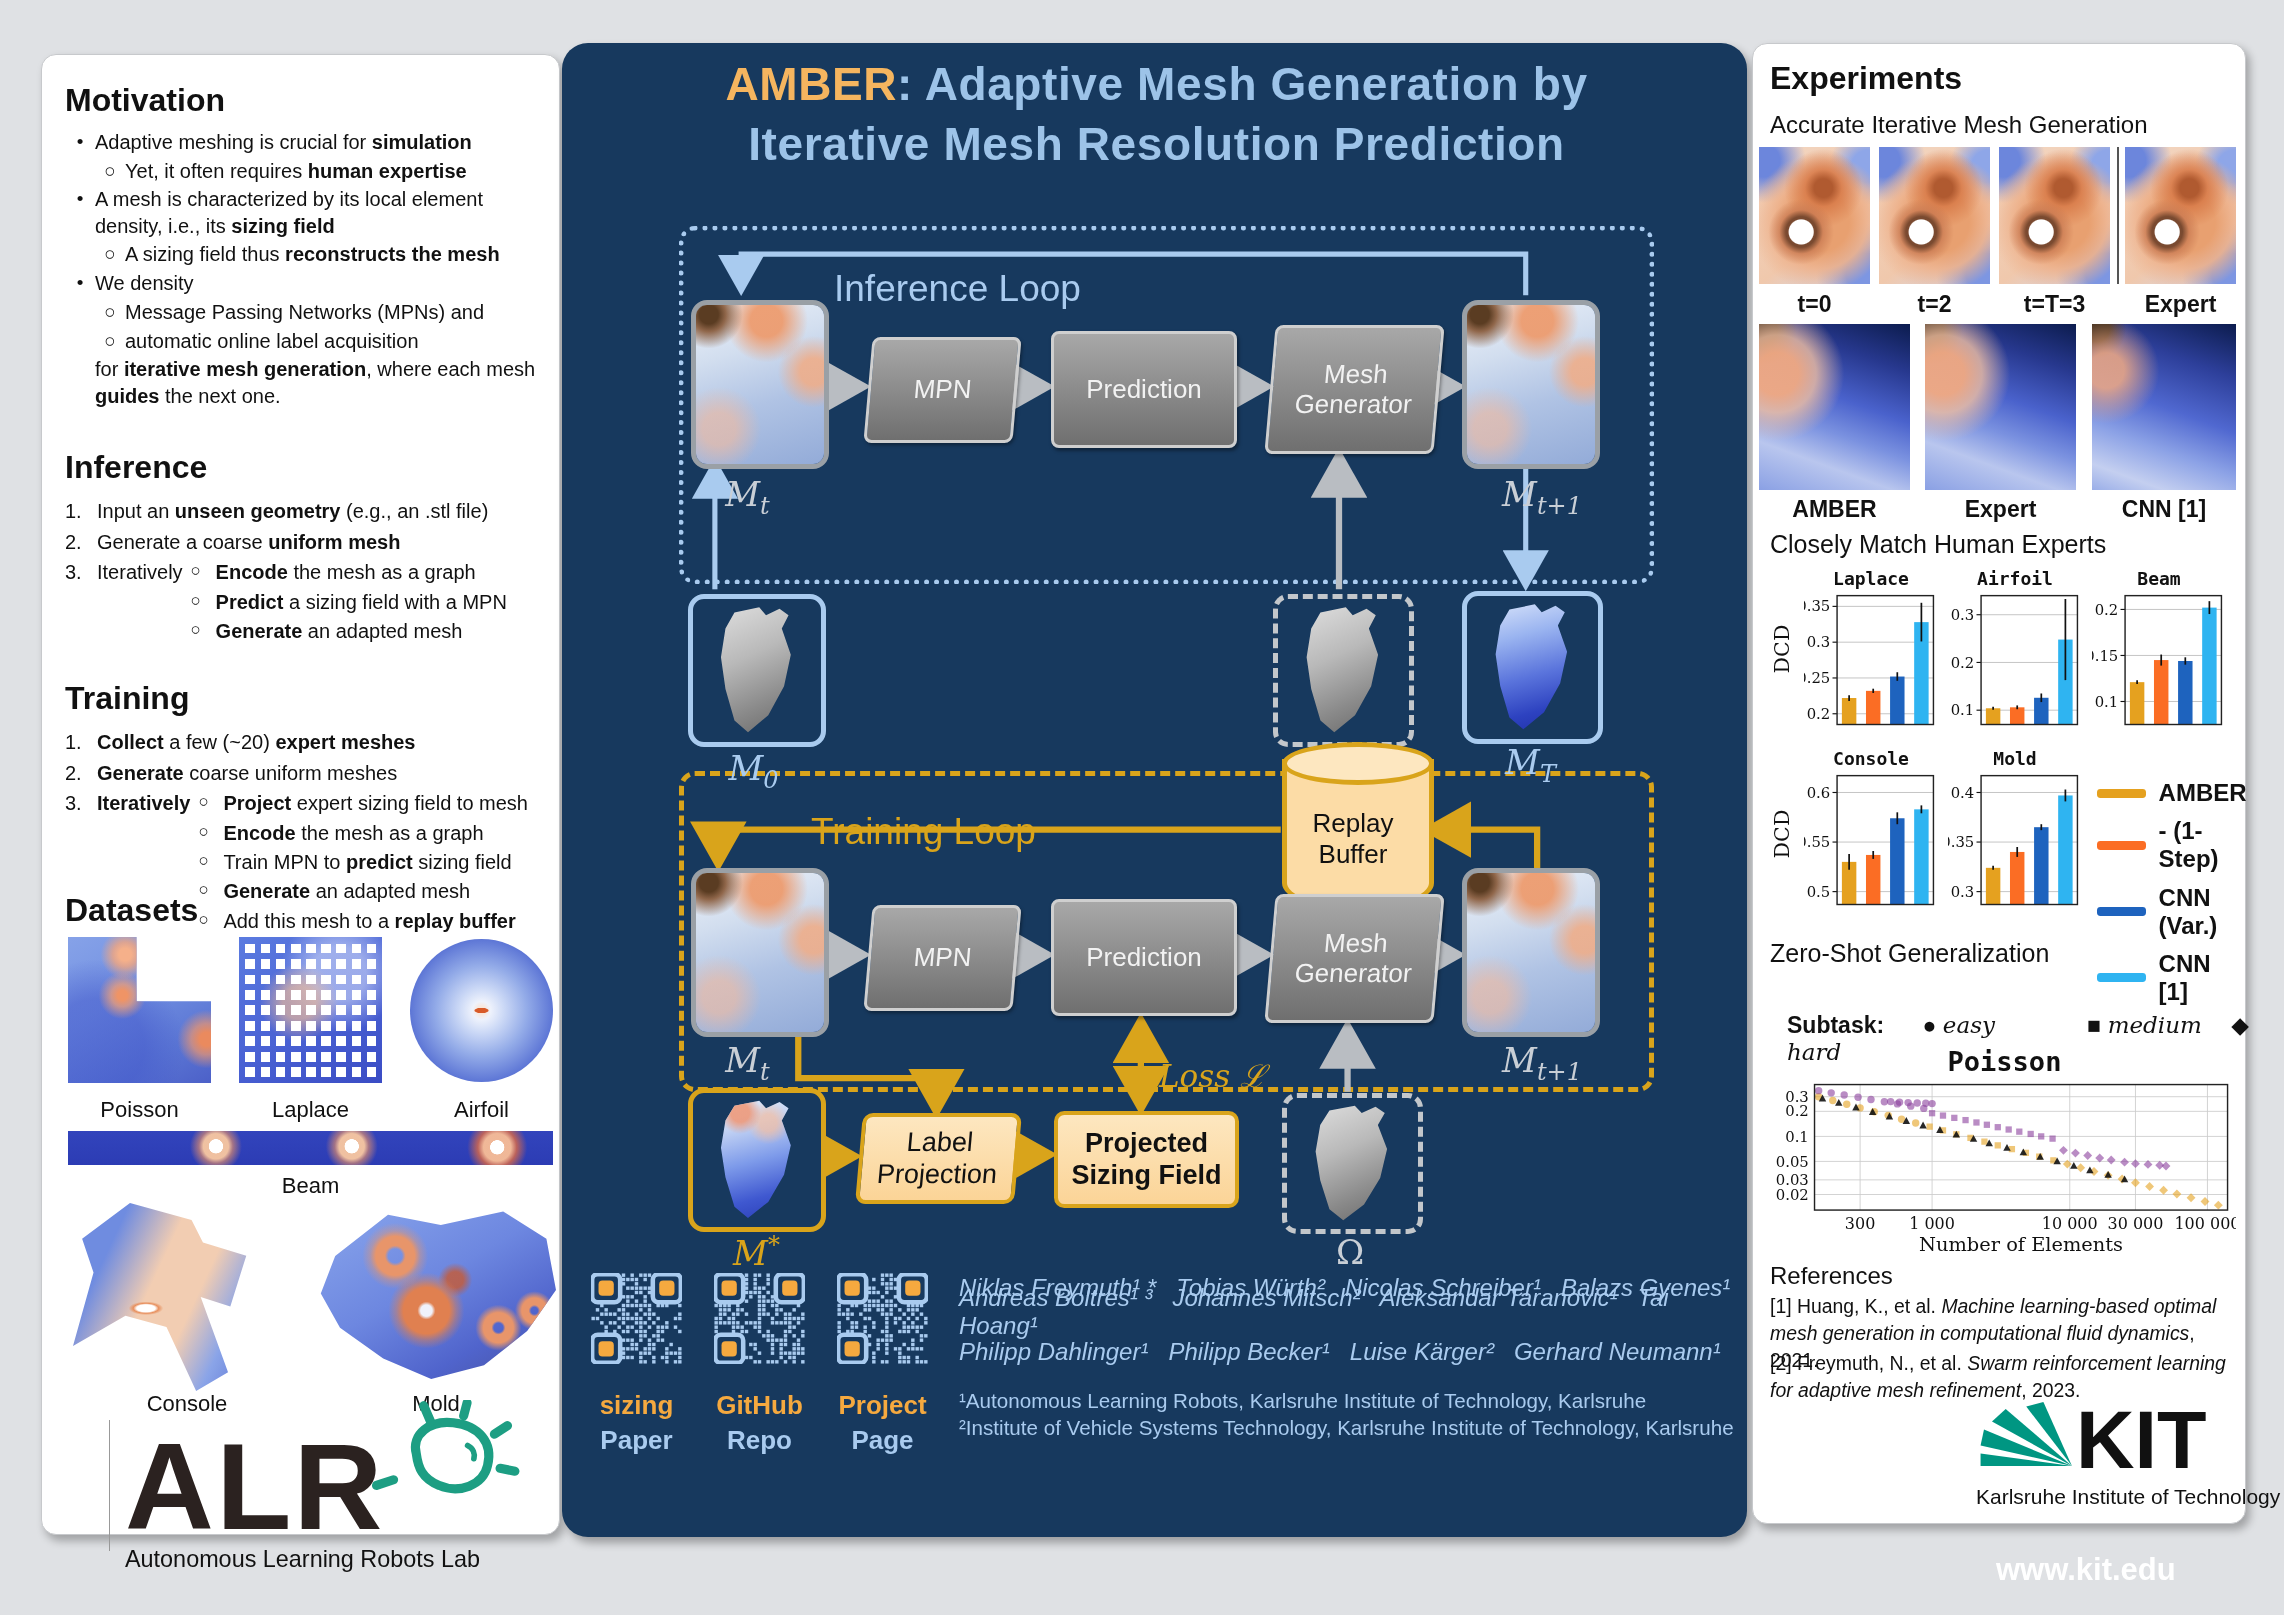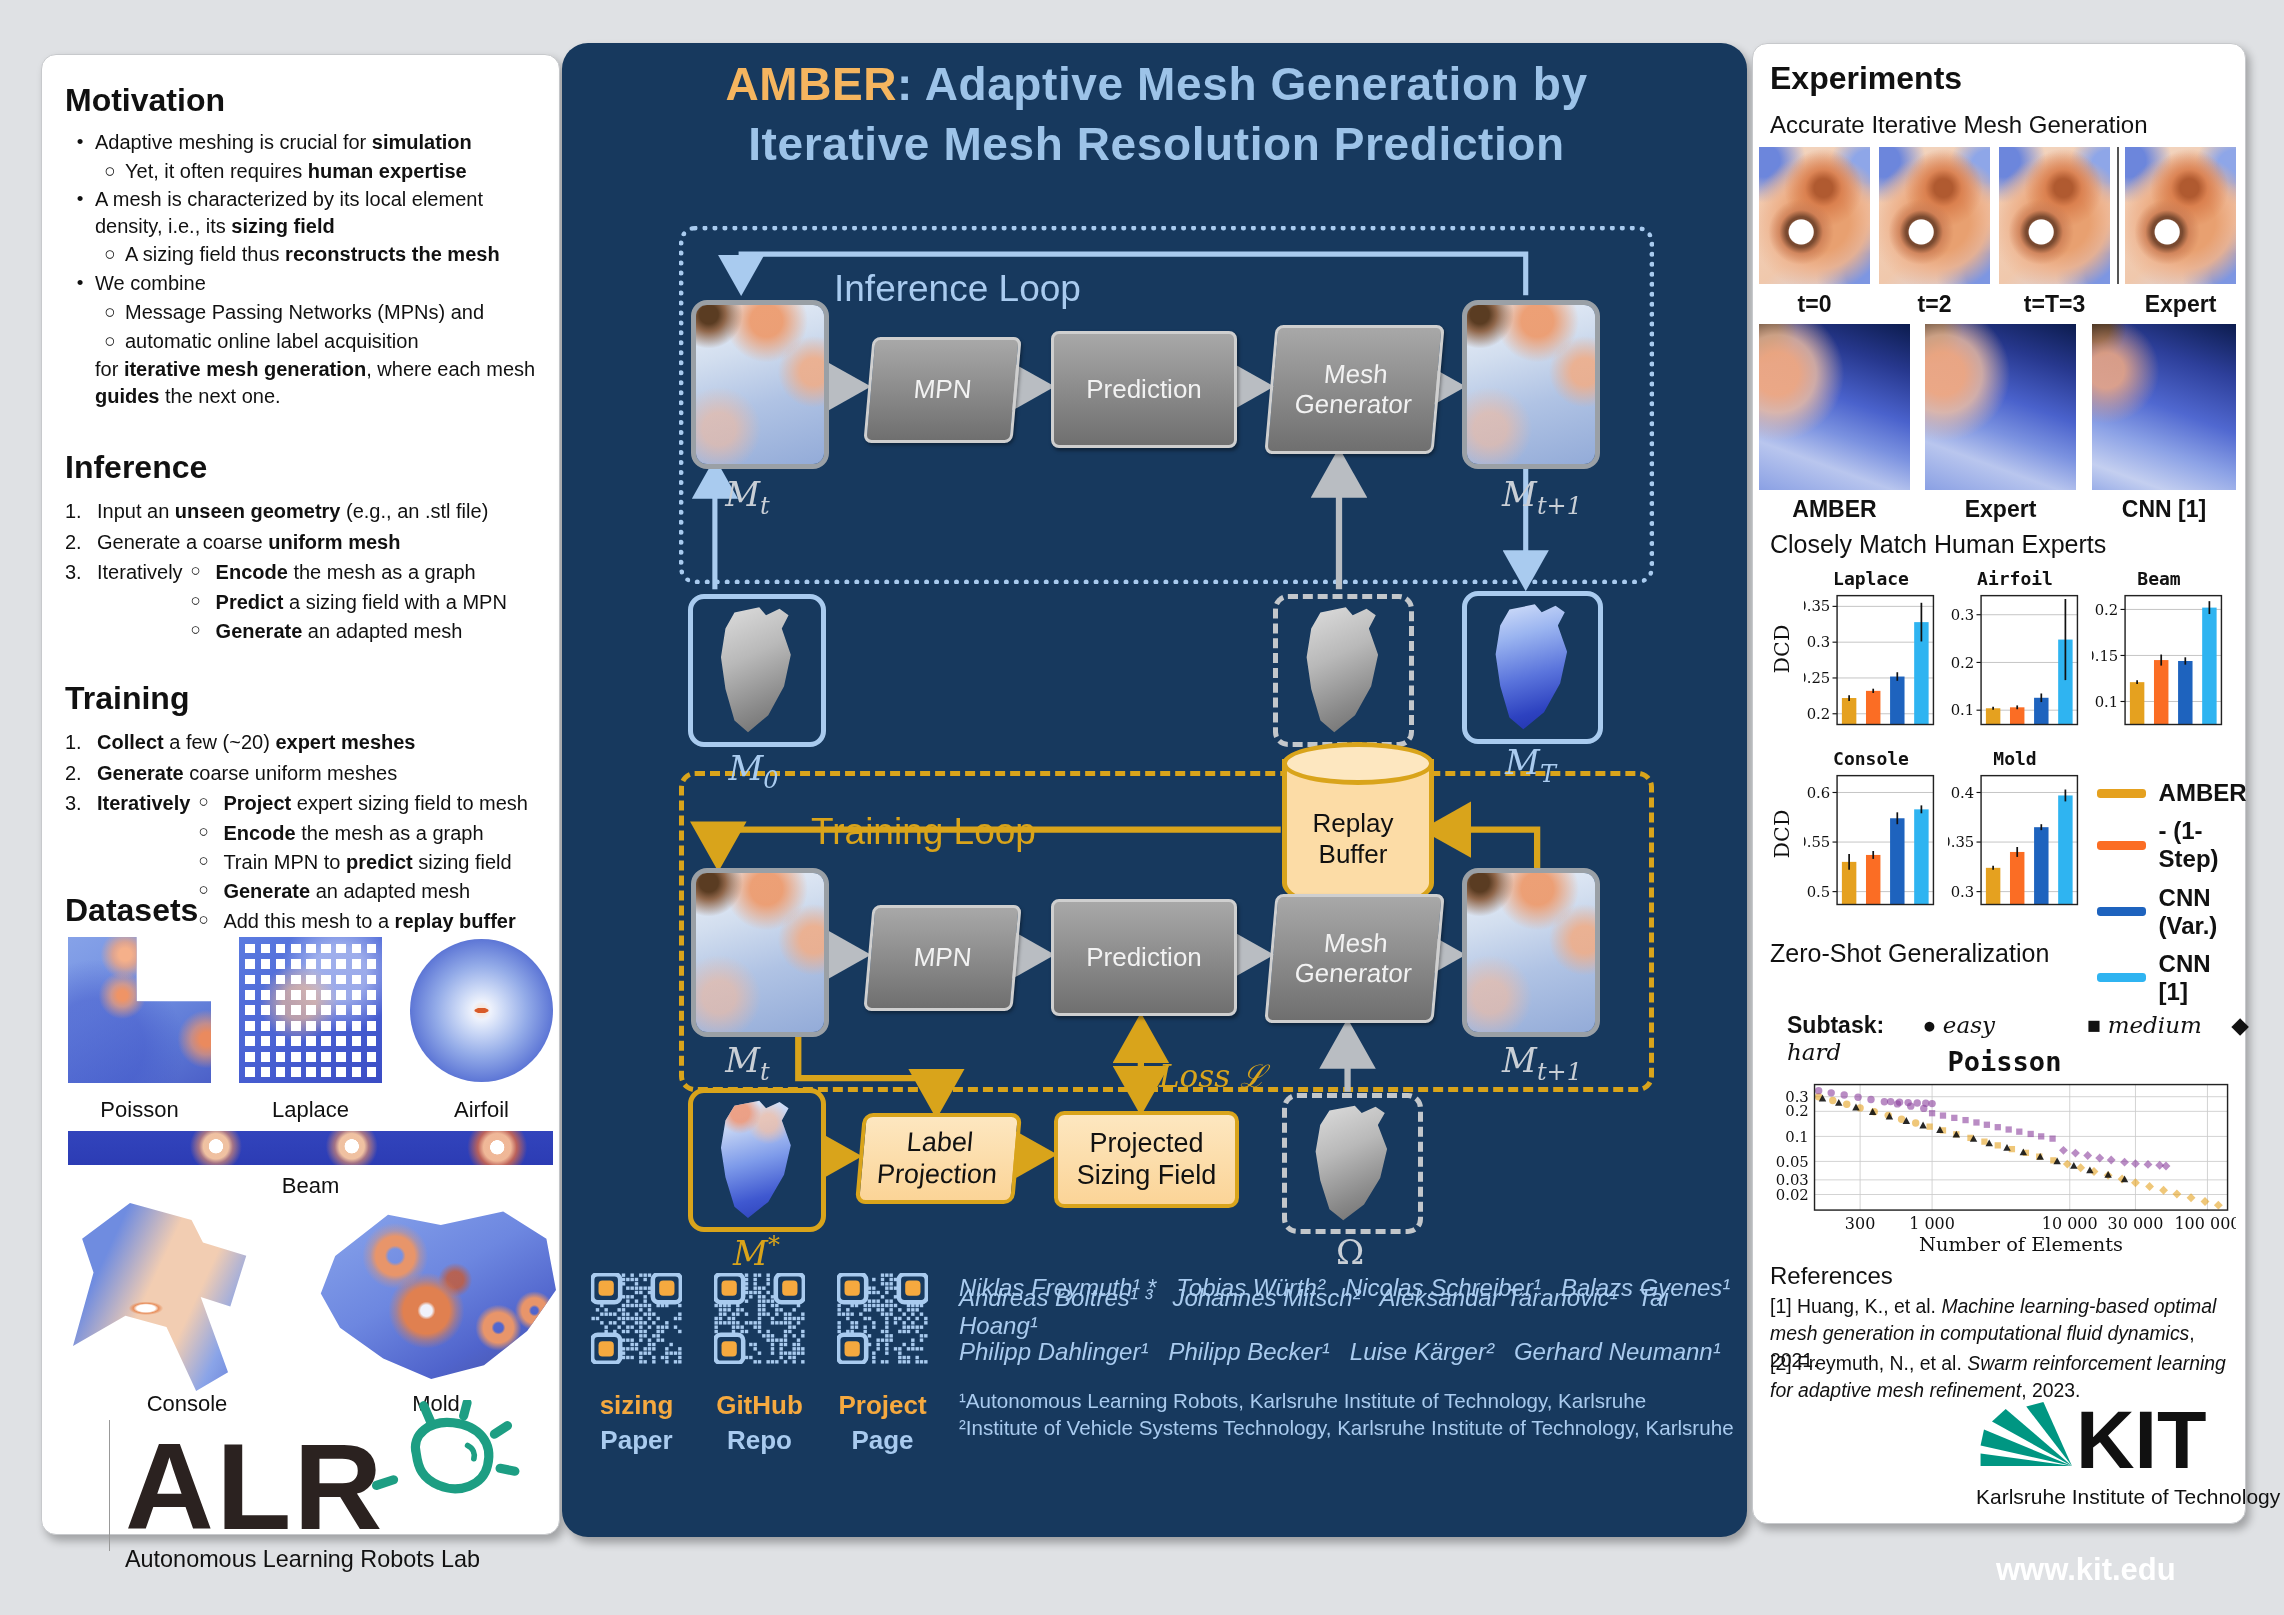--- a/index.html
+++ b/index.html
@@ -154,21 +154,21 @@
         <div class="m-row">
           <span class="bul">•</span>
           <span class="txt">A mesh is characterized by its local element density, i.e., its <b>sizing field</b></span>
         </div>
         <div class="m-row indent">
           <span class="bul">○</span>
           <span class="txt">A sizing field thus <b>reconstructs the mesh</b></span>
         </div>
         <div class="m-row">
           <span class="bul">•</span>
-          <span class="txt">We combine</span>
+          <span class="txt">We density</span>
         </div>
         <div class="m-row indent">
           <span class="bul">○</span>
           <span class="txt">Message Passing Networks (MPNs) and</span>
         </div>
         <div class="m-row indent">
           <span class="bul">○</span>
           <span class="txt">automatic online label acquisition</span>
         </div>
         <div class="m-row nob">
@@ -453,21 +453,21 @@
     </div>
   <div class="mlabel gb" style="left:1479px;top:1040px;width:126px;"><span>M</span><sub>t+1</sub></div>
 
   <div class="loss-label" style="left:1159px;top:1054px;">Loss ℒ</div>
 
   <div class="node-img gold-b" style="left:688px;top:1088px;width:128px;height:134px;">
       <div class="blob bluemesh mesh-tex"></div>
     </div>
   <div class="mlabel ob" style="left:711px;top:1231px;width:91px;"><span>M</span><sup>*</sup></div>
   <div class="orange-box skew" style="left:859px;top:1113px;width:151px;height:83px;">Label Projection</div>
-  <div class="orange-box" style="left:1054px;top:1111px;width:177px;height:89px;">Projected Sizing Field</div>
+  <div class="orange-box" style="left:1054px;top:1111px;width:177px;height:89px;font-weight:bold;">Projected Sizing Field</div>
   <div class="abs" style="left:1282px;top:1093px;width:131px;height:131px;border:5.7px dashed #c3c7cb;border-radius:15px;">
       <div class="blob graymesh"></div>
     </div>
   <div class="mlabel gb" style="left:1313px;top:1232px;width:74px;font-style:normal;">Ω</div>
 
   <svg class="abs qr" style="left:591px;top:1273px;" width="91" height="91" viewBox="0 0 160 160">
       <rect x="54.133333333333326" y="0.8" width="6.019047619047619" height="6.019047619047619" fill="#a9cbef"></rect>
       <rect x="69.37142857142857" y="0.8" width="6.019047619047619" height="6.019047619047619" fill="#a9cbef"></rect>
       <rect x="84.60952380952381" y="0.8" width="6.019047619047619" height="6.019047619047619" fill="#a9cbef"></rect>
       <rect x="92.22857142857141" y="0.8" width="6.019047619047619" height="6.019047619047619" fill="#a9cbef"></rect>

